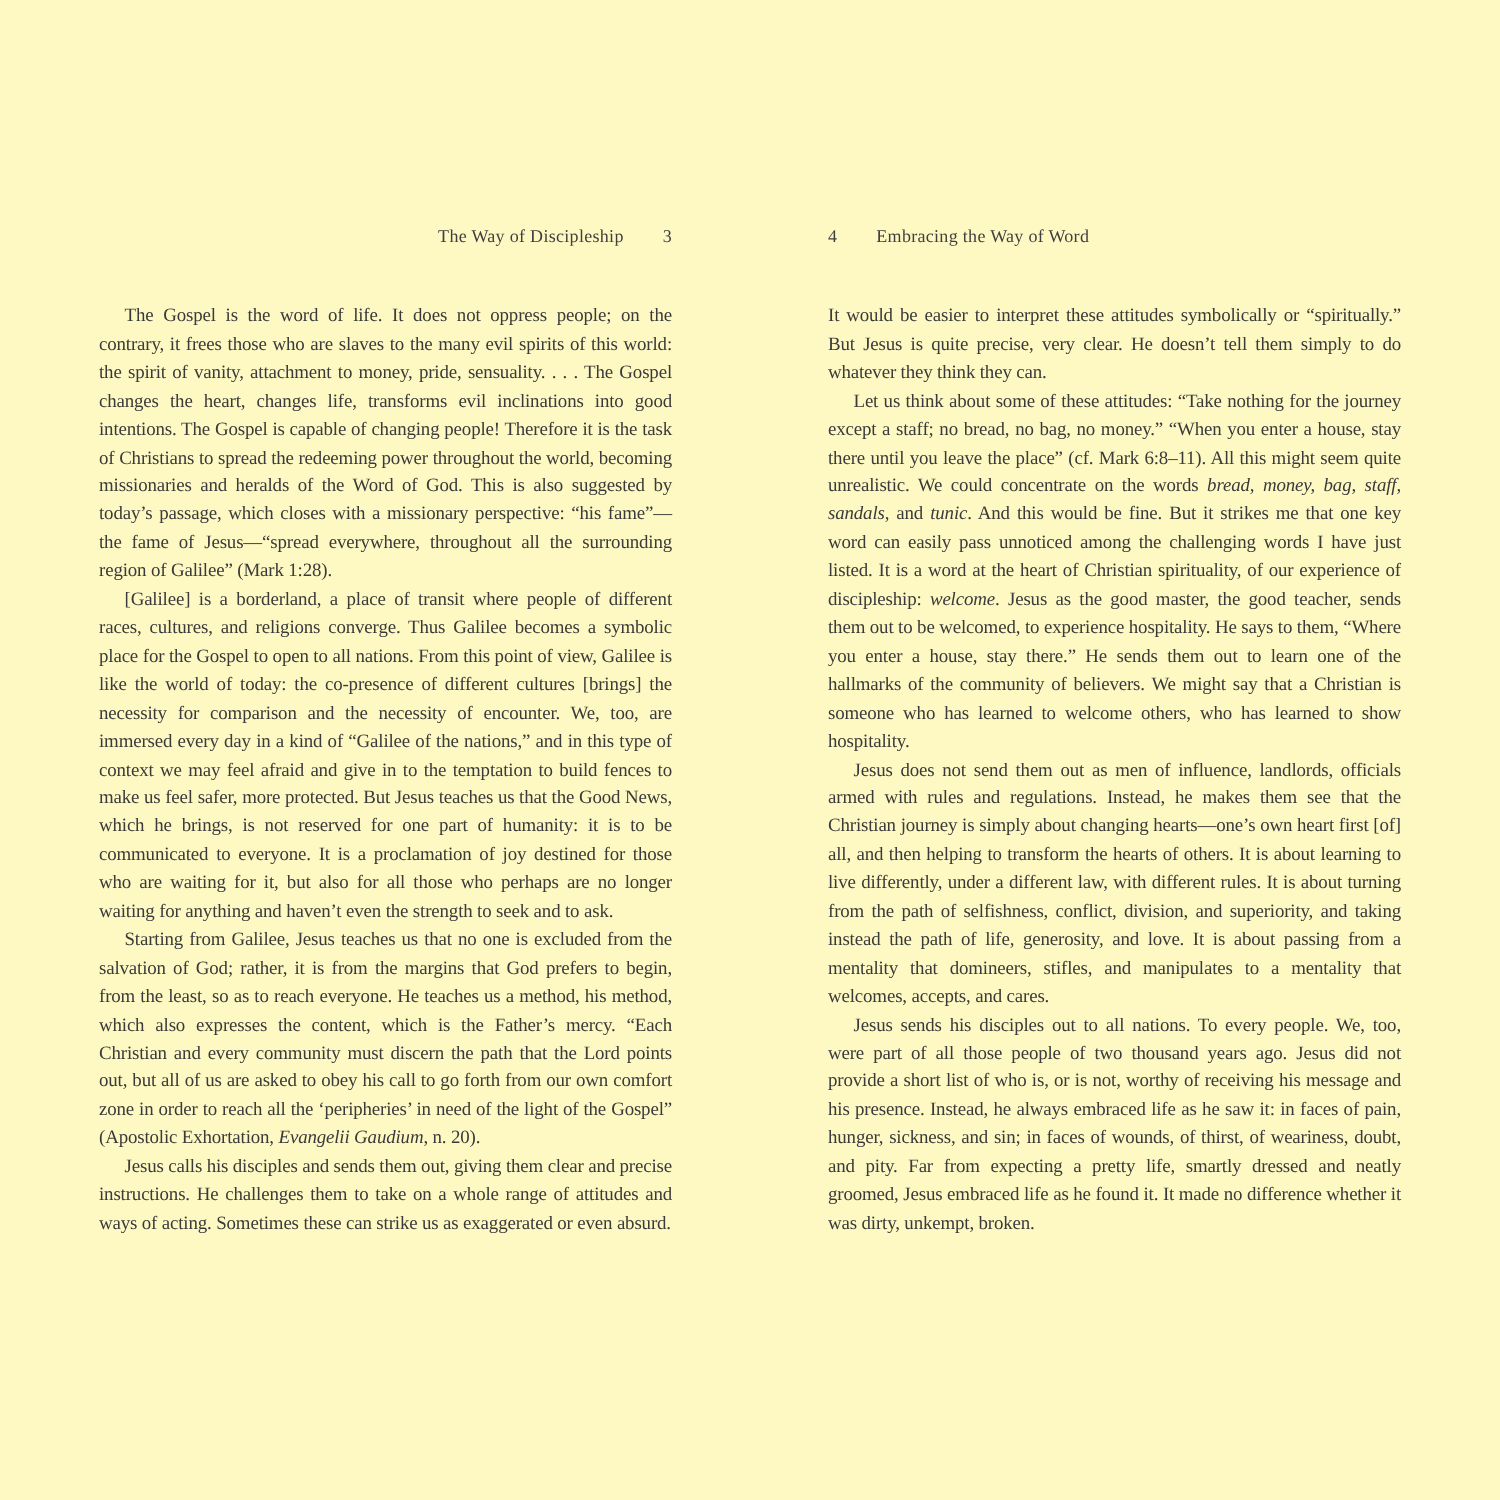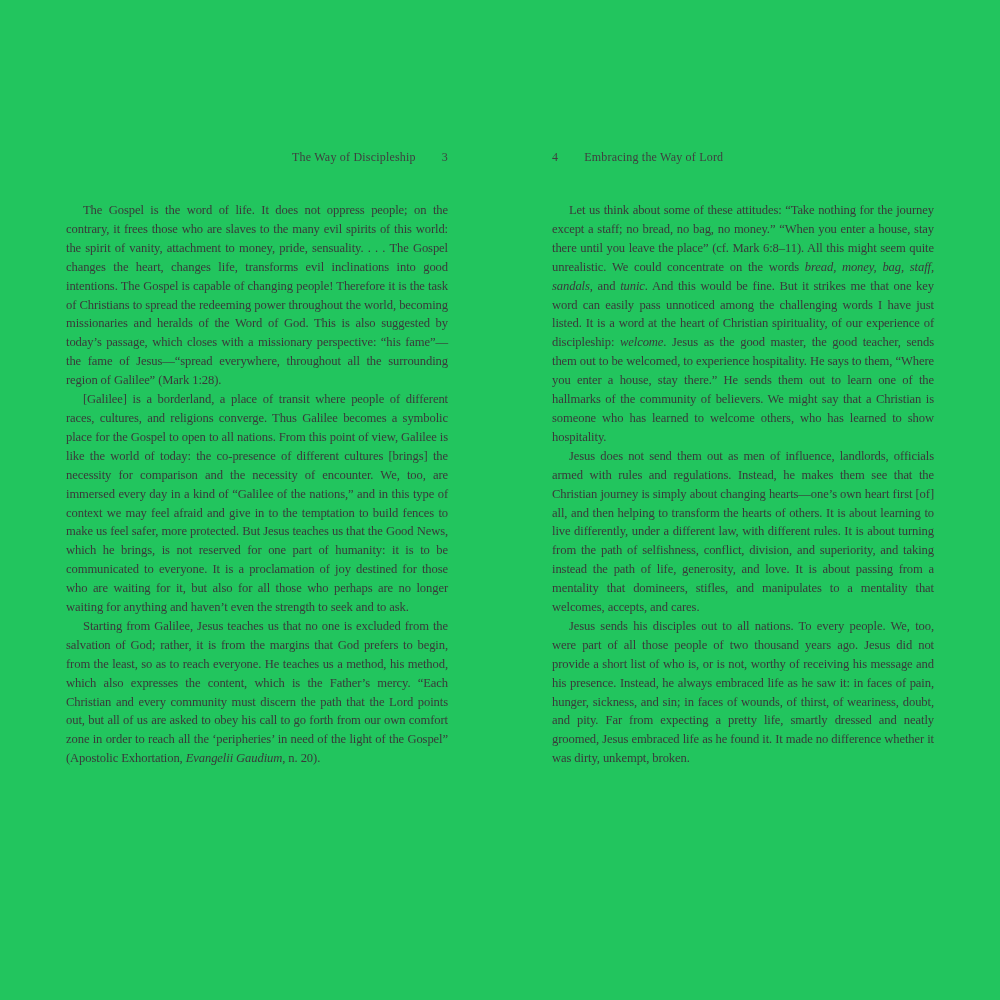--- a/index.html
+++ b/index.html
@@ -4,21 +4,21 @@
 <style>
   html, body {
     margin: 0;
     padding: 0;
     background: #ffffff;
   }
   .spread {
     position: relative;
     width: 1000px;
     height: 1000px;
-    background: #22c55e;
+    background: #fef9c3;
     font-family: "Liberation Serif", serif;
     color: #3a3a3a;
     overflow: hidden;
   }
   .page {
     position: absolute;
     top: 150px;
     width: 382px;
   }
   .page.left  { left: 66px;  }
@@ -56,28 +56,30 @@
 
   <section class="page left">
     <header class="running-head rh-left">
       <span>The Way of Discipleship</span>
       <span>3</span>
     </header>
     <div class="body-text">
         <p class="para"><span>The Gospel is the word of life. It does not oppress people; on the contrary, it frees those who are slaves to the many evil spirits of this world: the spirit of vanity, attachment to money, pride, sensuality. . . . The Gospel changes the heart, changes life, transforms evil inclinations into good intentions. The Gospel is capable of changing people! Therefore it is the task of Christians to spread the redeeming power throughout the world, becoming missionaries and heralds of the Word of God. This is also suggested by today’s passage, which closes with a missionary perspective: “his fame”—the fame of Jesus—“spread everywhere, throughout all the surrounding region of Galilee” (Mark 1:28).</span></p>
         <p class="para"><span>[Galilee] is a borderland, a place of transit where people of different races, cultures, and religions converge. Thus Galilee becomes a symbolic place for the Gospel to open to all nations. From this point of view, Galilee is like the world of today: the co-presence of different cultures [brings] the necessity for comparison and the necessity of encounter. We, too, are immersed every day in a kind of “Galilee of the nations,” and in this type of context we may feel afraid and give in to the temptation to build fences to make us feel safer, more protected. But Jesus teaches us that the Good News, which he brings, is not reserved for one part of humanity: it is to be communicated to everyone. It is a proclamation of joy destined for those who are waiting for it, but also for all those who perhaps are no longer waiting for anything and haven’t even the strength to seek and to ask.</span></p>
         <p class="para"><span>Starting from Galilee, Jesus teaches us that no one is excluded from the salvation of God; rather, it is from the margins that God prefers to begin, from the least, so as to reach everyone. He teaches us a method, his method, which also expresses the content, which is the Father’s mercy. “Each Christian and every community must discern the path that the Lord points out, but all of us are asked to obey his call to go forth from our own comfort zone in order to reach all the ‘peripheries’ in need of the light of the Gospel” (Apostolic Exhortation, </span><em>Evangelii Gaudium</em><span>, n. 20).</span></p>
+        <p class="para"><span>Jesus calls his disciples and sends them out, giving them clear and precise instructions. He challenges them to take on a whole range of attitudes and ways of acting. Sometimes these can strike us as exaggerated or even absurd.</span></p>
       </div>
   </section>
 
   <section class="page right">
     <header class="running-head rh-right">
       <span>4</span>
-      <span>Embracing the Way of Lord</span>
+      <span>Embracing the Way of Word</span>
     </header>
     <div class="body-text">
+        <p class="para no-indent"><span>It would be easier to interpret these attitudes symbolically or “spiritually.” But Jesus is quite precise, very clear. He doesn’t tell them simply to do whatever they think they can.</span></p>
         <p class="para"><span>Let us think about some of these attitudes: “Take nothing for the journey except a staff; no bread, no bag, no money.” “When you enter a house, stay there until you leave the place” (cf. Mark 6:8–11). All this might seem quite unrealistic. We could concentrate on the words </span><em>bread, money, bag, staff, sandals</em><span>, and </span><em>tunic</em><span>. And this would be fine. But it strikes me that one key word can easily pass unnoticed among the challenging words I have just listed. It is a word at the heart of Christian spirituality, of our experience of discipleship: </span><em>welcome</em><span>. Jesus as the good master, the good teacher, sends them out to be welcomed, to experience hospitality. He says to them, “Where you enter a house, stay there.” He sends them out to learn one of the hallmarks of the community of believers. We might say that a Christian is someone who has learned to welcome others, who has learned to show hospitality.</span></p>
         <p class="para"><span>Jesus does not send them out as men of influence, landlords, officials armed with rules and regulations. Instead, he makes them see that the Christian journey is simply about changing hearts—one’s own heart first [of] all, and then helping to transform the hearts of others. It is about learning to live differently, under a different law, with different rules. It is about turning from the path of selfishness, conflict, division, and superiority, and taking instead the path of life, generosity, and love. It is about passing from a mentality that domineers, stifles, and manipulates to a mentality that welcomes, accepts, and cares.</span></p>
         <p class="para"><span>Jesus sends his disciples out to all nations. To every people. We, too, were part of all those people of two thousand years ago. Jesus did not provide a short list of who is, or is not, worthy of receiving his message and his presence. Instead, he always embraced life as he saw it: in faces of pain, hunger, sickness, and sin; in faces of wounds, of thirst, of weariness, doubt, and pity. Far from expecting a pretty life, smartly dressed and neatly groomed, Jesus embraced life as he found it. It made no difference whether it was dirty, unkempt, broken.</span></p>
       </div>
   </section>
 
 </div>
 
 </body></html>

